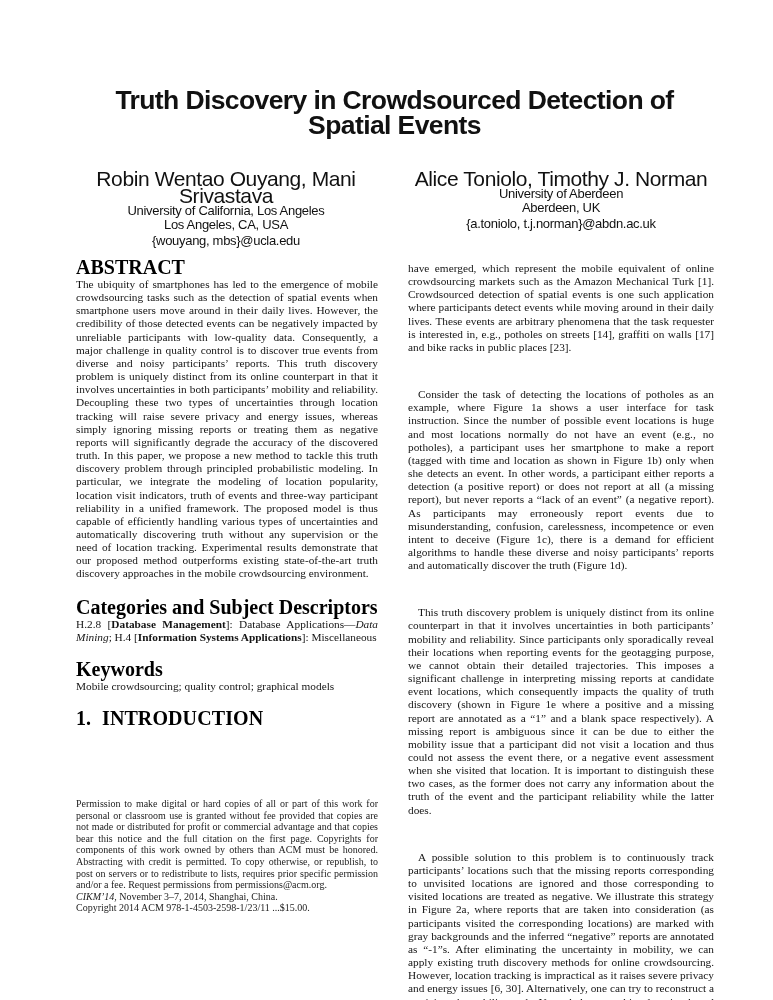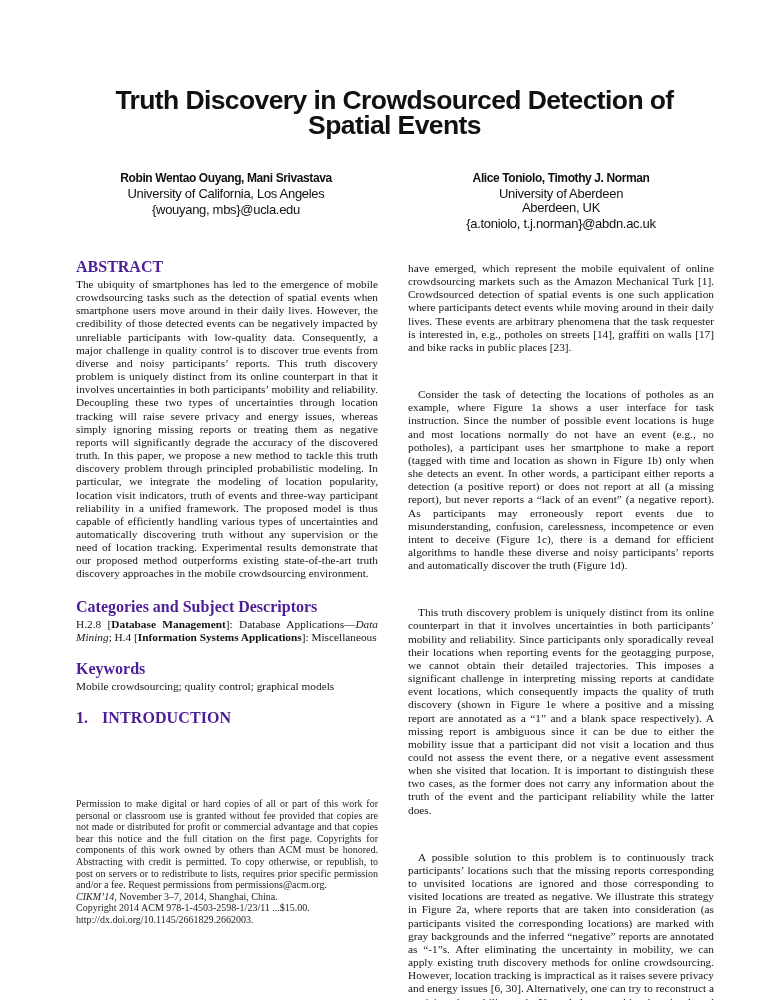--- a/index.html
+++ b/index.html
@@ -14,36 +14,36 @@
     color: #111;
   }
   .title span { display: block; }
 
   .author-block {
     position: absolute; top: 170px; text-align: center;
     font-family: "Liberation Sans", sans-serif; color: #111;
   }
   .author-block.left { left: 68px; width: 300px; }
   .author-block.right { left: 400px; width: 306px; }
-  .author-names { font-size: 12px; line-height: 17px; letter-spacing: -0.4px; font-weight: bold; }
+  .author-names { font-size: 21px; line-height: 17px; letter-spacing: -0.4px; }
   .author-aff { font-size: 13px; line-height: 14px; letter-spacing: -0.3px; }
   .author-email { font-size: 13px; line-height: 17px; letter-spacing: -0.3px; }
 
   .col {
     position: absolute; top: 258px;
     font-family: "Liberation Serif", serif;
     font-size: 11.3px; line-height: 13.15px; color: #141414;
     text-align: justify; hyphens: manual;
   }
   .col.left { left: 68px; width: 302px; }
   .col.right { left: 400px; width: 306px; top: 262px; }
 
   h2 {
     font-family: "Liberation Serif", serif; font-weight: bold;
-    font-size: 16px; line-height: 18px; margin: 0 0 2px 0; color: #4c1d95;
+    font-size: 20px; line-height: 18px; margin: 0 0 2px 0; color: #000000;
   }
   h2.sec { letter-spacing: 0.1px; }
   h2 .num { display: inline-block; width: 26px; }
   p { margin: 0; }
   p.indent { text-indent: 10px; margin-top: 34px; }
   .gap-abs { height: 17px; }
   .gap-sec { height: 16px; }
   .cats b { font-weight: bold; }
   .cats i { font-style: italic; }
 
@@ -62,20 +62,21 @@
 <div class="page">
 
   <div class="title">
     <span>Truth Discovery in Crowdsourced Detection of</span>
     <span>Spatial Events</span>
   </div>
 
   <div class="author-block left">
     <div class="author-names">Robin Wentao Ouyang, Mani Srivastava</div>
     <div class="author-aff">University of California, Los Angeles</div>
+    <div class="author-aff">Los Angeles, CA, USA</div>
     <div class="author-email">{wouyang, mbs}@ucla.edu</div>
   </div>
 
   <div class="author-block right">
     <div class="author-names">Alice Toniolo, Timothy J. Norman</div>
     <div class="author-aff">University of Aberdeen</div>
     <div class="author-aff">Aberdeen, UK</div>
     <div class="author-email">{a.toniolo, t.j.norman}@abdn.ac.uk</div>
   </div>
 
@@ -92,21 +93,20 @@
     <p>Mobile crowdsourcing; quality control; graphical models</p>
 
     <div class="gap-sec"></div>
     <h2 class="sec"><span class="num">1.</span><span>INTRODUCTION</span></h2>
   </div>
 
   <div class="footnote">
     <p>Permission to make digital or hard copies of all or part of this work for personal or classroom use is granted without fee provided that copies are not made or distributed for profit or commercial advantage and that copies bear this notice and the full citation on the first page. Copyrights for components of this work owned by others than ACM must be honored. Abstracting with credit is permitted. To copy otherwise, or republish, to post on servers or to redistribute to lists, requires prior specific permission and/or a fee. Request permissions from permissions@acm.org.</p>
     <span class="line"><i>CIKM’14,</i><span> November 3–7, 2014, Shanghai, China.</span></span>
     <span class="line">Copyright 2014 ACM 978-1-4503-2598-1/23/11 ...$15.00.</span>
-    <span class="line">http://dx.doi.org/10.1145/2661829.2662003.</span>
   </div>
 
   <div class="col right">
     <p>have emerged, which represent the mobile equivalent of online crowdsourcing markets such as the Amazon Mechanical Turk [1]. Crowdsourced detection of spatial events is one such application where participants detect events while moving around in their daily lives. These events are arbitrary phenomena that the task requester is interested in, e.g., potholes on streets [14], graffiti on walls [17] and bike racks in public places [23].</p>
     <p class="indent">Consider the task of detecting the locations of potholes as an example, where Figure 1a shows a user interface for task instruction. Since the number of possible event locations is huge and most locations normally do not have an event (e.g., no potholes), a participant uses her smartphone to make a report (tagged with time and location as shown in Figure 1b) only when she detects an event. In other words, a participant either reports a detection (a positive report) or does not report at all (a missing report), but never reports a “lack of an event” (a negative report). As participants may erroneously report events due to misunderstanding, confusion, carelessness, incompetence or even intent to deceive (Figure 1c), there is a demand for efficient algorithms to handle these diverse and noisy participants’ reports and automatically discover the truth (Figure 1d).</p>
     <p class="indent">This truth discovery problem is uniquely distinct from its online counterpart in that it involves uncertainties in both participants’ mobility and reliability. Since participants only sporadically reveal their locations when reporting events for the geotagging purpose, we cannot obtain their detailed trajectories. This imposes a significant challenge in interpreting missing reports at candidate event locations, which consequently impacts the quality of truth discovery (shown in Figure 1e where a positive and a missing report are annotated as a “1” and a blank space respectively). A missing report is ambiguous since it can be due to either the mobility issue that a participant did not visit a location and thus could not assess the event there, or a negative event assessment when she visited that location. It is important to distinguish these two cases, as the former does not carry any information about the truth of the event and the participant reliability while the latter does.</p>
     <p class="indent">A possible solution to this problem is to continuously track participants’ locations such that the missing reports corresponding to unvisited locations are ignored and those corresponding to visited locations are treated as negative. We illustrate this strategy in Figure 2a, where reports that are taken into consideration (as participants visited the corresponding locations) are marked with gray backgrounds and the inferred “negative” reports are annotated as “-1”s. After eliminating the uncertainty in mobility, we can apply existing truth discovery methods for online crowdsourcing. However, location tracking is impractical as it raises severe privacy and energy issues [6, 30]. Alternatively, one can try to reconstruct a participant’s mobility path. Nevertheless, machine learning-based path reconstruction methods [16] require historical location traces</p>
   </div>
 
 </div>

